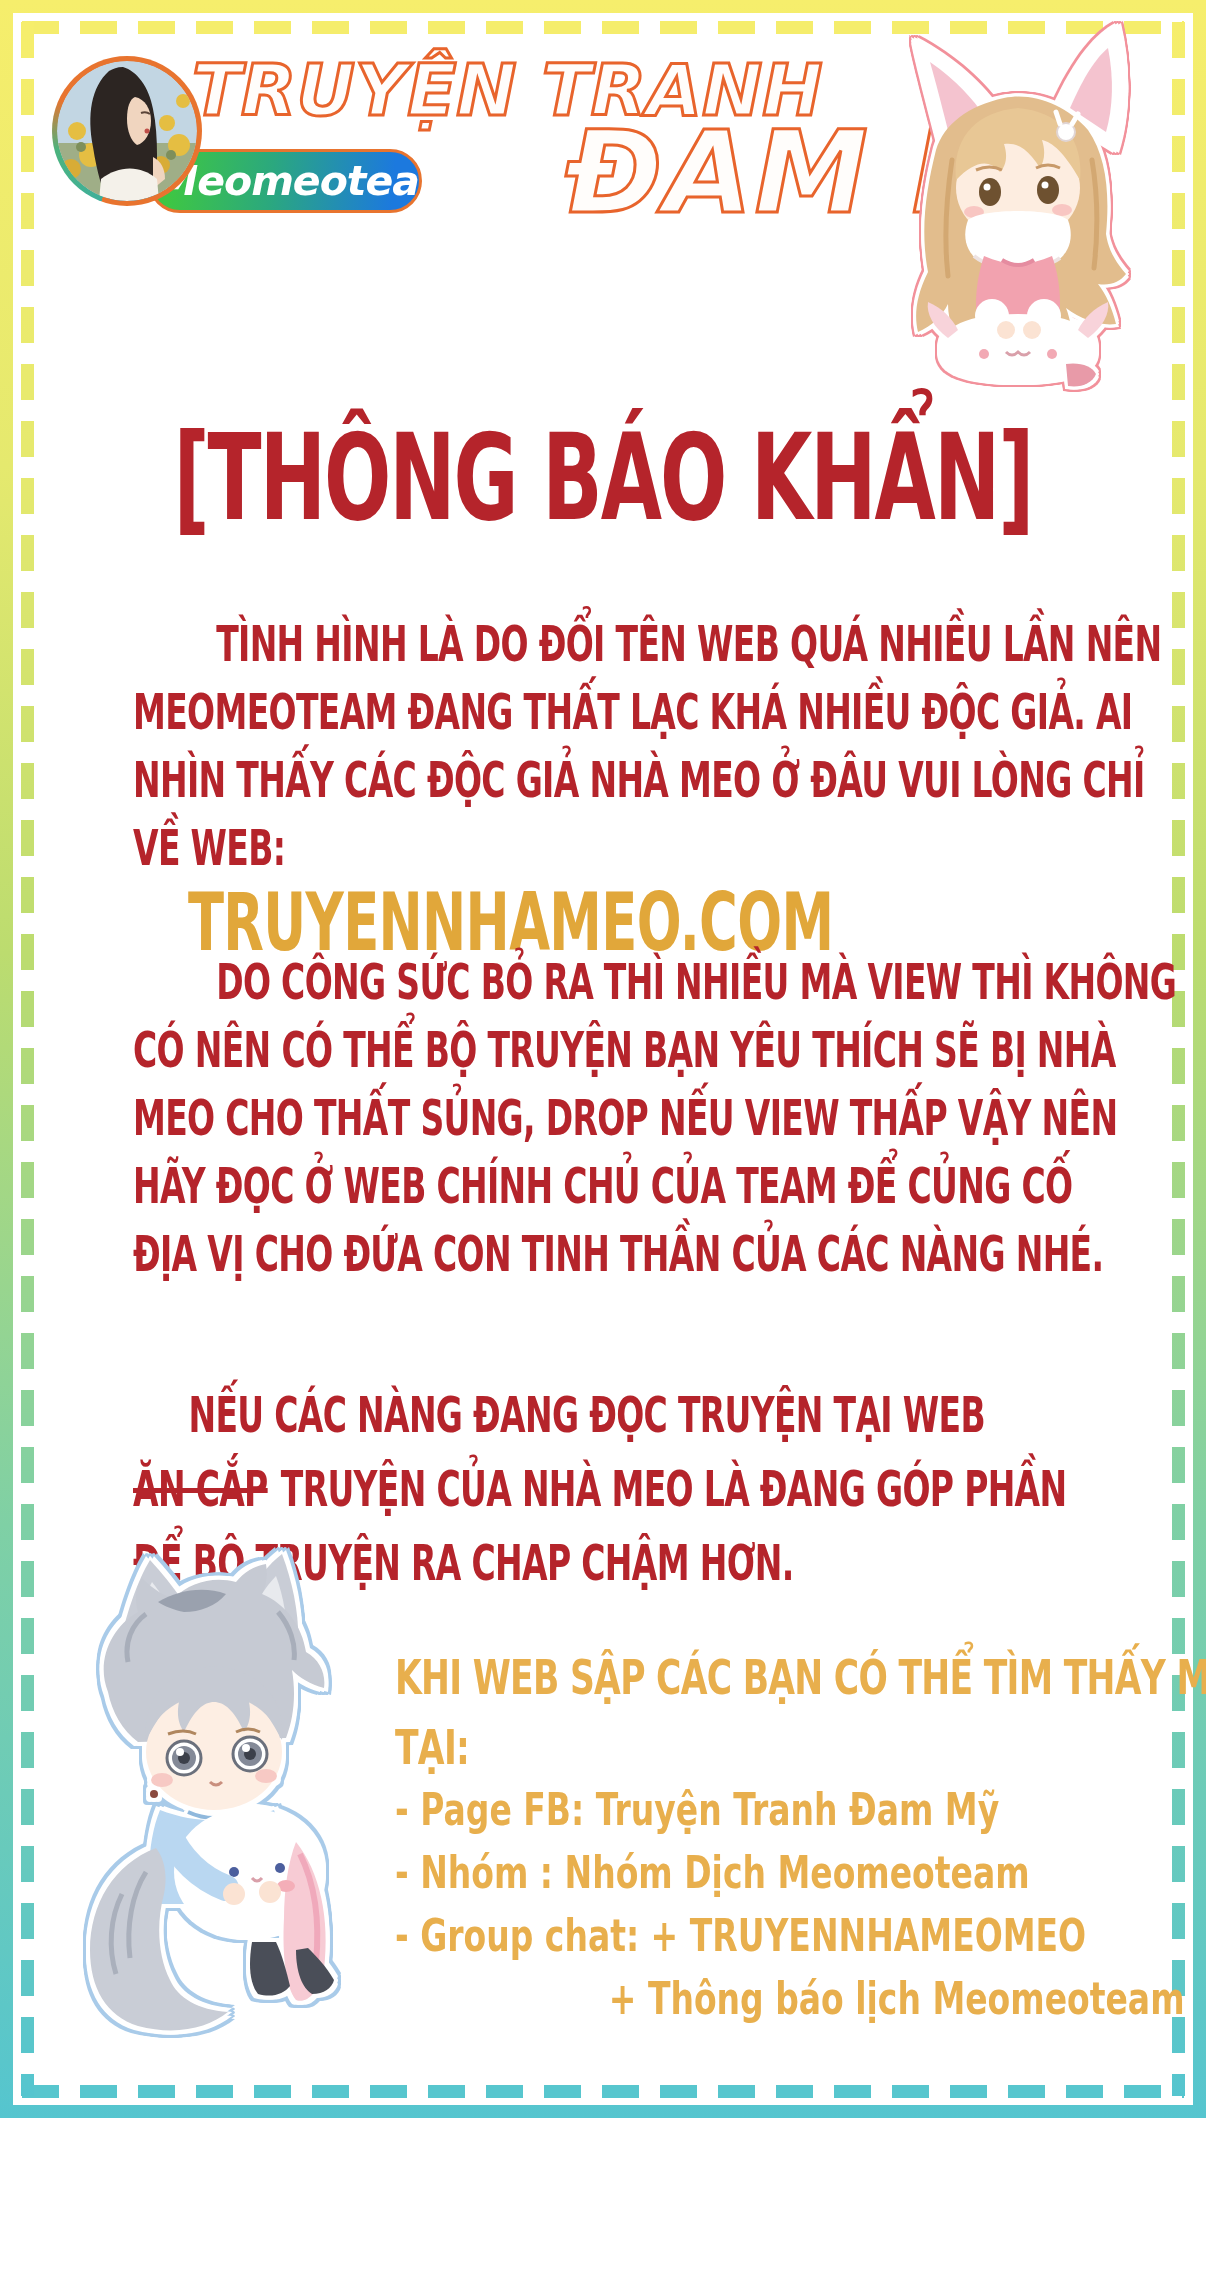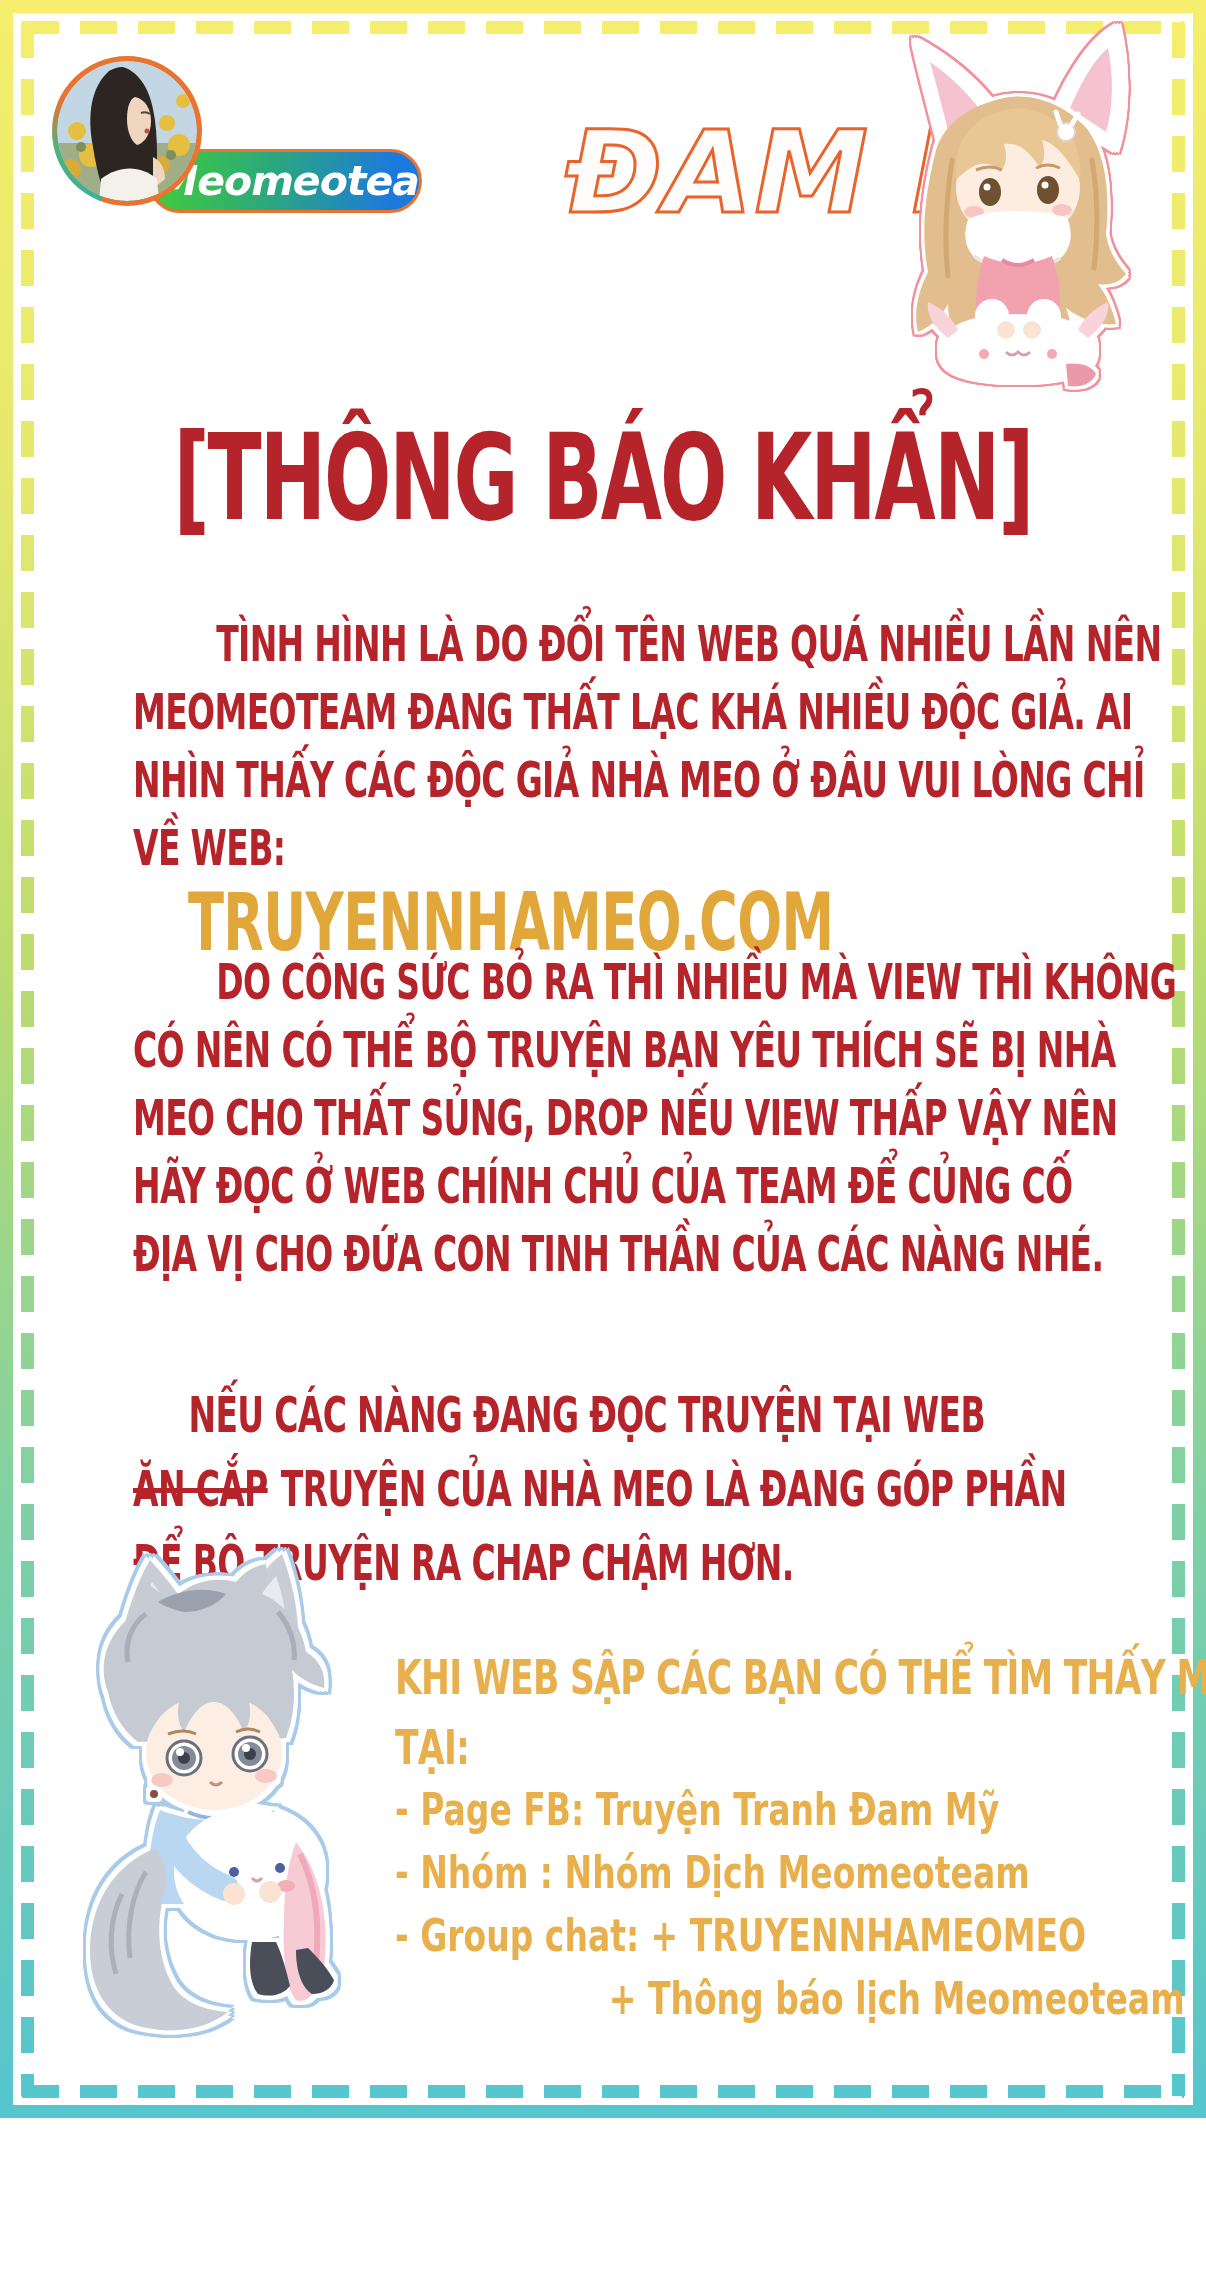--- a/index.html
+++ b/index.html
@@ -106,20 +106,21 @@
           <circle cx="114" cy="94" r="5" fill="#7E8F5B"></circle>
           <path d="M52 10 C34 26 30 54 36 86 C40 112 46 130 50 140 L98 140 C100 112 102 76 96 48 C92 26 80 10 66 6 C60 6 56 8 52 10 Z" fill="#2C2522"></path>
           <path d="M78 36 C88 38 94 48 94 60 C94 72 88 82 80 84 C74 80 70 70 70 58 C70 46 73 38 78 36 Z" fill="#F0D5BF"></path>
           <circle cx="90" cy="70" r="2.5" fill="#BF4F49"></circle>
           <path d="M84 52 Q89 50 93 53" stroke="#5A4438" stroke-width="2" fill="none"></path>
           <path d="M96 96 C104 100 108 108 108 118 L96 128 Z" fill="#F0D5BF"></path>
           <path d="M44 118 C62 104 84 104 100 118 L102 140 L42 140 Z" fill="#F4F1EA"></path>
         </g>
       </svg>
     </div>
+    <div class="outline-text brand1">TRUYỆN TRANH</div>
     <div class="outline-text brand2">ĐAM MỸ</div>
 
     <svg class="fox" viewBox="0 0 325 378">
       <g class="sticker-pink">
         <path d="M198 92 C222 38 244 16 262 6 C272 48 272 92 260 130 Z" fill="#FFFFFF"></path>
         <path d="M214 88 C228 56 240 38 252 28 C258 58 257 88 250 112 Z" fill="#F4C3CF"></path>
         <path d="M86 132 C70 70 62 40 58 20 C96 40 126 68 142 92 Z" fill="#FFFFFF"></path>
         <path d="M94 118 C84 78 78 56 74 42 C100 60 118 80 128 96 Z" fill="#F4C3CF"></path>
         <path d="M80 130 C70 170 64 210 72 252 C60 276 58 296 62 312 C76 306 86 296 92 284 C92 304 100 318 112 326 C120 314 124 302 124 290 C134 310 148 322 164 328 C168 316 168 304 166 294 C180 312 198 322 216 324 C216 310 214 298 210 288 C226 300 244 306 260 304 C256 288 250 274 242 264 C254 266 264 262 270 254 C258 240 252 228 250 214 C254 172 250 136 232 110 C210 84 176 72 148 78 C112 86 88 104 80 130 Z" fill="#E2BD8D"></path>
         <path d="M96 140 C90 180 88 220 92 256" stroke="#D3A872" stroke-width="5" fill="none" stroke-linecap="round"></path>

